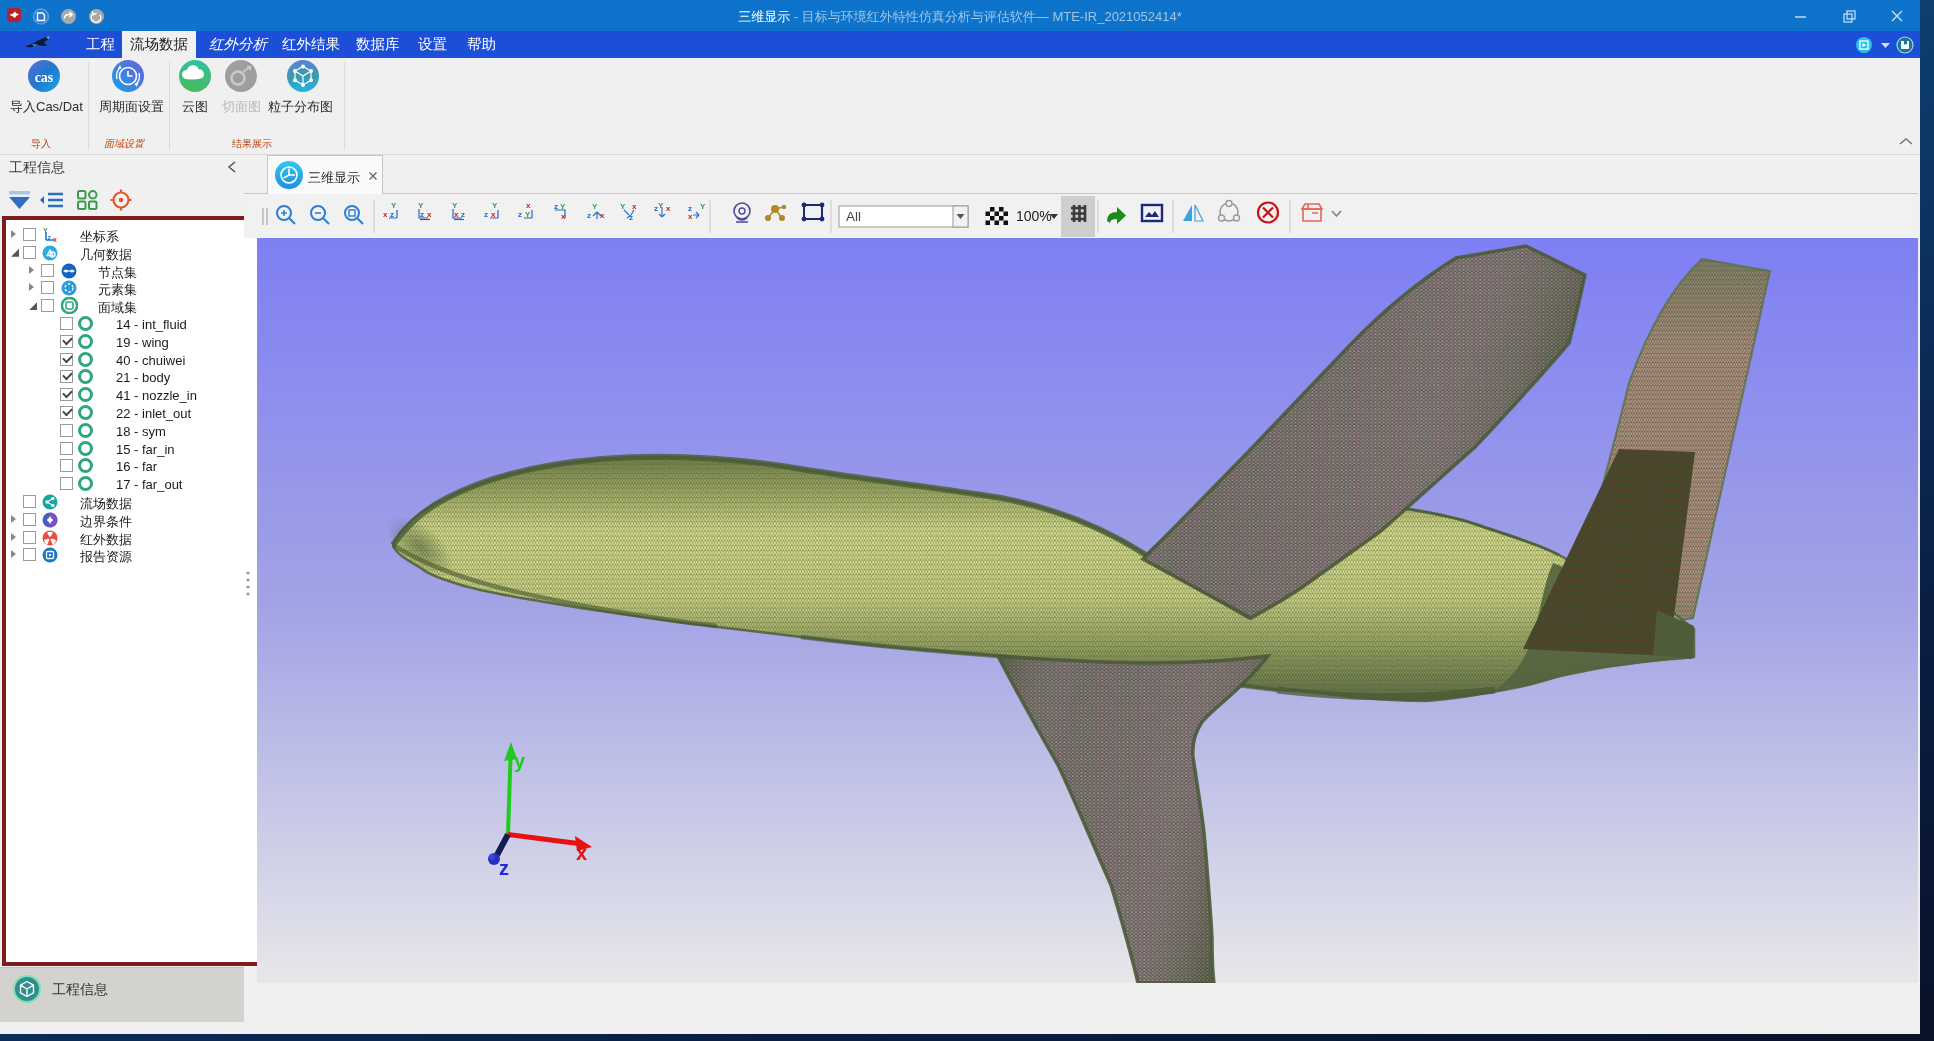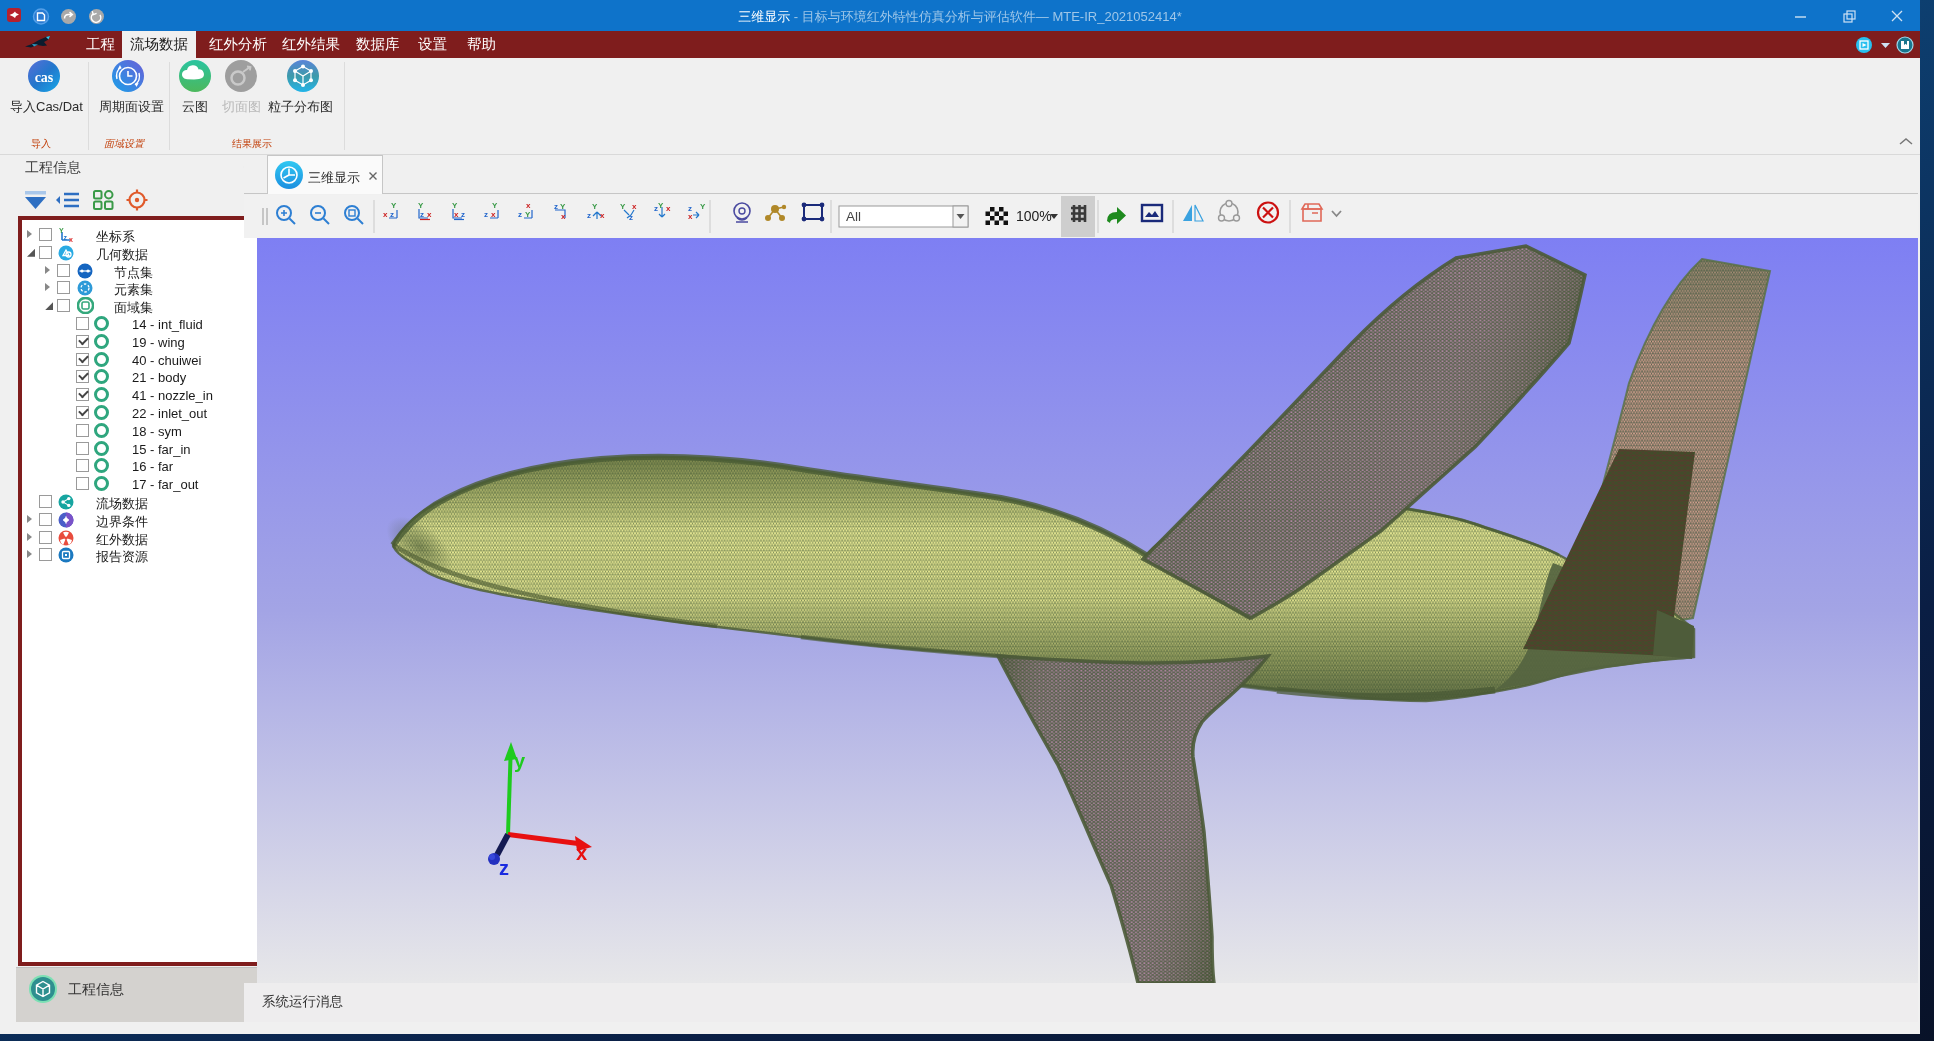--- a/index.html
+++ b/index.html
@@ -6,32 +6,32 @@
   html,body { width:1934px; height:1041px; overflow:hidden; background:linear-gradient(160deg,#11538c 0%,#0d3f70 40%,#0a1e44 75%,#081228 100%); font-family:"Liberation Sans", sans-serif; }
   #win { position:absolute; left:0; top:0; width:1920px; height:1034px; background:#f0f0f0; }
   .abs { position:absolute; }
 
   
   #titlebar { position:absolute; left:0; top:0; width:1920px; height:31px; background:#0e73ca; }
   #title { position:absolute; top:8px; left:0; width:1920px; text-align:center; font-size:13px; color:#fff; }
   #title .sub { color:#9ec6e8; }
 
   
-  #menubar { position:absolute; left:0; top:31px; width:1920px; height:27px; background:#7f1d1d; }
+  #menubar { position:absolute; left:0; top:31px; width:1920px; height:27px; background:#1d4ed8; }
   .menuitem { position:absolute; top:0; height:27px; line-height:27px; color:#fff; font-size:14.5px; }
   #menutab { position:absolute; left:122px; top:0; width:74px; height:27px; background:#f0f0f0; color:#1a1a1a; text-align:center; line-height:27px; font-size:14.5px; }
 
   
   #ribbon { position:absolute; left:0; top:58px; width:1920px; height:97px; background:#f0f0f0; border-bottom:1px solid #d9d9d9; }
   .rsep { position:absolute; top:4px; height:88px; width:1px; background:#dcdcdc; }
   .rlabel { position:absolute; top:40px; font-size:13px; color:#2b2b2b; white-space:nowrap; }
   .rgroup { position:absolute; top:79px; font-size:10px; color:#c2410c; white-space:nowrap; }
 
   
-  #leftpanel { position:absolute; left:16px; top:155px; width:244px; height:867px; background:#f0f0f0;padding-left:8px; }
+  #leftpanel { position:absolute; left:0; top:155px; width:244px; height:867px; background:#f0f0f0;padding-left:8px; }
   #lp-title { position:absolute; left:9px; top:4px; font-size:14px; color:#3c3c3c; }
   #tree { position:absolute; left:2px; top:61px; width:288px; height:750px; background:#fff; border:4px solid #7f1d1d; }
   .trow { position:absolute; left:0; width:238px; height:18px; font-size:13px; color:#1a1a1a; }
   .trow .txt { position:absolute; top:2px; }
   .cb { position:absolute; top:2px; width:13px; height:13px; border:1px solid #9a9a9a; background:#fff; }
   .cb.ck::after { content:""; position:absolute; left:2px; top:1px; width:7px; height:4px; border-left:2px solid #444; border-bottom:2px solid #444; transform:rotate(-45deg); }
   .arrow-c { position:absolute; top:4px; width:0; height:0; border-top:4px solid transparent; border-bottom:4px solid transparent; border-left:5px solid #888; }
   .arrow-e { position:absolute; top:5px; width:8px; height:8px; background:#555; clip-path:polygon(100% 0, 100% 100%, 0 100%); }
   .ring { position:absolute; top:1px; width:15px; height:15px; border-radius:50%; border:3px solid #2fa67e; background:#fff; }
 
@@ -69,21 +69,21 @@
     <div id="title">三维显示 <span class="sub">- 目标与环境红外特性仿真分析与评估软件— MTE-IR_2021052414*</span></div>
   </div>
   <div id="menubar">
     <svg class="abs" style="left:23px;top:2px" width="30" height="19" viewBox="0 0 30 19">
       <path d="M2 13.5 L9 11 L16 7 L23 4 L27 3 L25.5 6.5 L21 9 L24 12.5 L20 13 L14 12 L8 14.5 Z" fill="#0c1c2e"></path>
       <path d="M23 4 L27 3 L25.5 6.5 Z" fill="#38c6ea"></path>
       <path d="M9 11 L15 11.5 L11 13.5 Z" fill="#2e9cc4"></path>
     </svg>
     <div class="menuitem" style="left:86px;">工程</div>
     <div id="menutab">流场数据</div>
-    <div class="menuitem" style="left:209px;">红外分析</div>
+    <div class="menuitem" style="left:209px;font-style:italic;">红外分析</div>
     <div class="menuitem" style="left:282px;">红外结果</div>
     <div class="menuitem" style="left:356px;">数据库</div>
     <div class="menuitem" style="left:418px;">设置</div>
     <div class="menuitem" style="left:467px;">帮助</div>
     <svg class="abs" style="left:1850px;top:4px" width="70" height="20">
       <circle cx="14" cy="10" r="8" fill="#28c0ef"></circle>
       <rect x="10" y="6" width="8" height="8" fill="none" stroke="#fff" stroke-width="1.3"></rect>
       <path d="M12.5 8 l4 2 -4 2 Z" fill="#fff"></path>
       <path d="M31 8 l4.5 5 4.5 -5 Z" fill="#cfe2f3"></path>
       <circle cx="55" cy="10" r="8" fill="#19768e" stroke="#9fd8ea" stroke-width="1.2"></circle>
@@ -629,16 +629,13 @@
         <line x1="251" y1="596.5" x2="325" y2="606" stroke="#e81010" stroke-width="5"></line>
         <path d="M318 598 L320 613 L335 609 Z" fill="#e81010"></path>
         <text x="319" y="622" font-size="20" font-weight="bold" fill="#e81010" font-family="Liberation Sans">x</text>
         <line x1="251" y1="596.5" x2="240" y2="617" stroke="#141a52" stroke-width="6"></line>
         <circle cx="237" cy="621" r="6" fill="#2330c0"></circle>
         <circle cx="235" cy="619" r="3" fill="#3848dc"></circle>
         <text x="242" y="637" font-size="20" font-weight="bold" fill="#1a2be0" font-family="Liberation Sans">z</text>
       </g>
     </svg>
   </div>
-  <div id="msgbar">
-      <span style="position:absolute;left:18px;top:10px;">系统运行消息</span>
-    </div>
 </div>
 
 </body></html>

